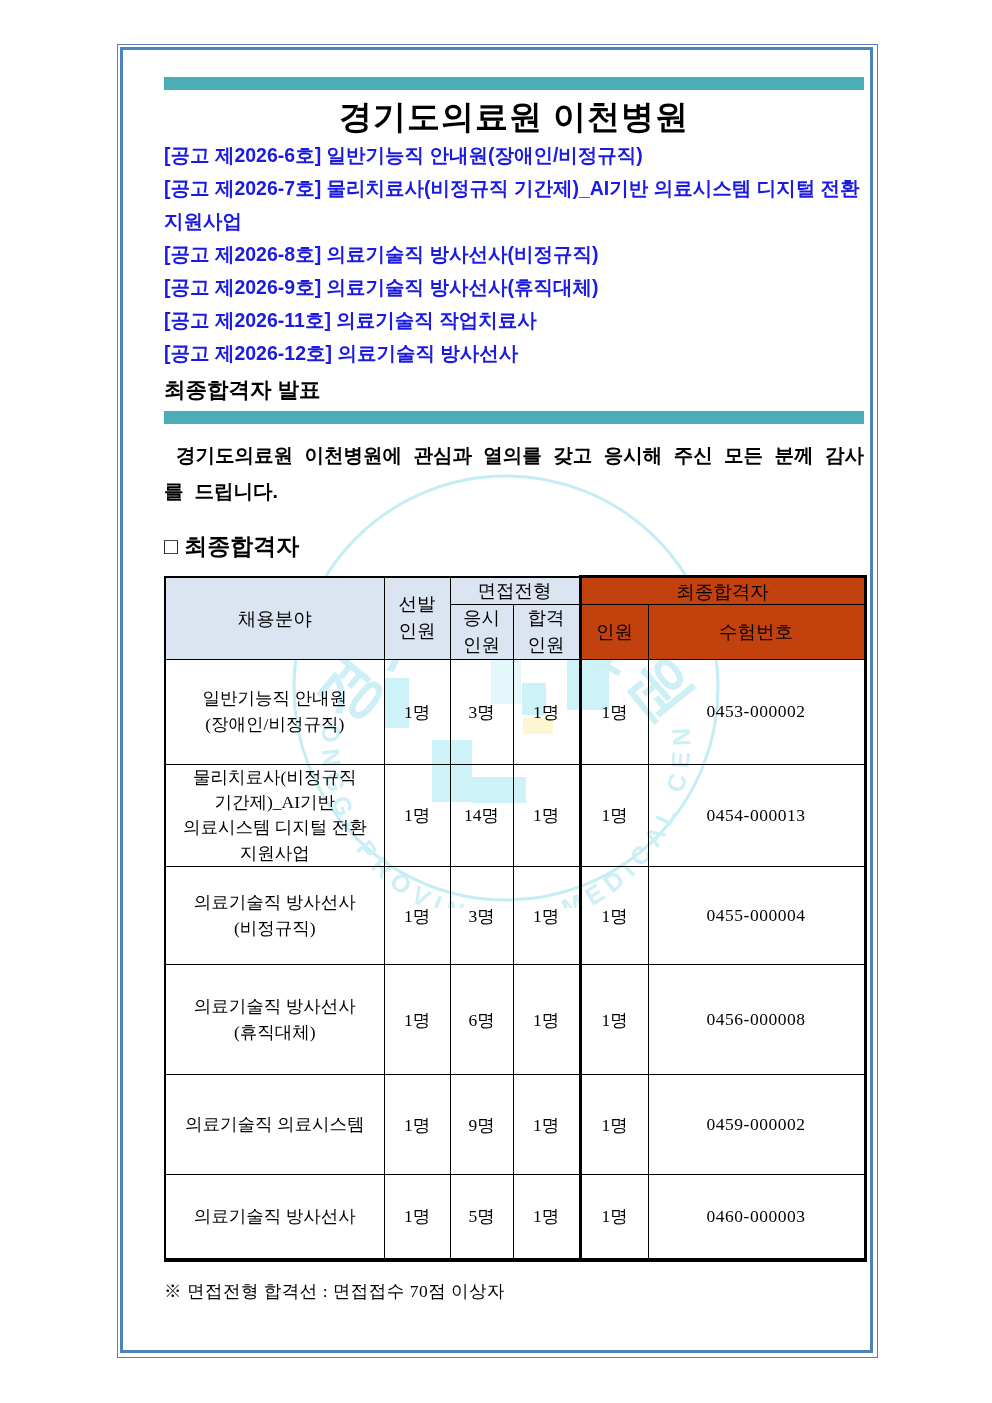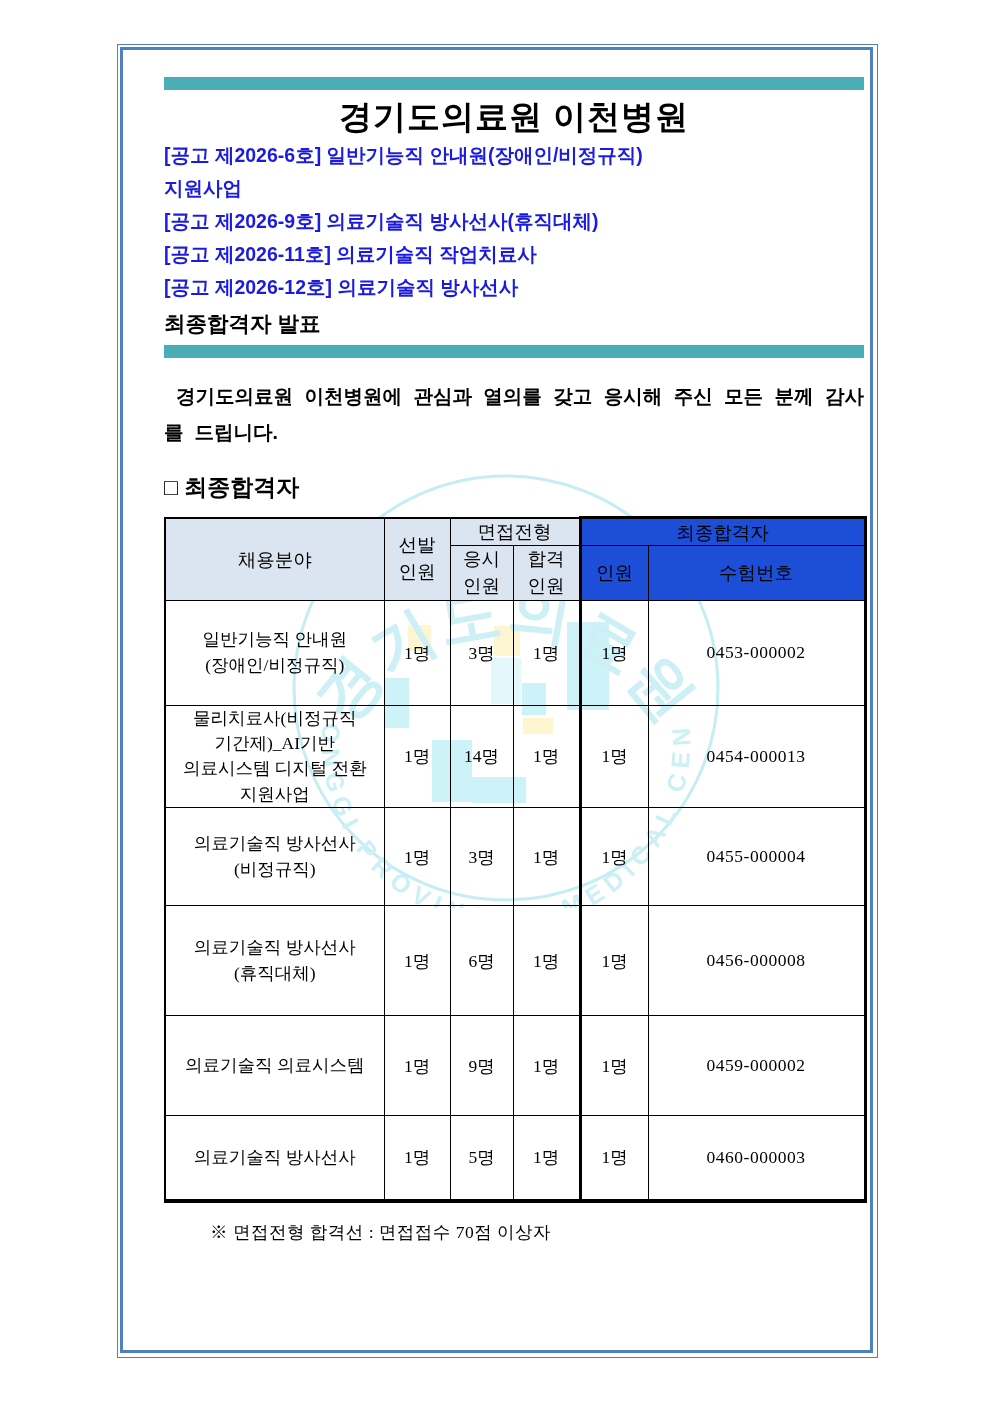--- a/index.html
+++ b/index.html
@@ -15,39 +15,39 @@
   
   .watermark{position:absolute;left:286px;top:468px;width:440px;height:440px;z-index:1;}
   
   .content{position:absolute;left:164px;top:77px;width:700px;z-index:2;}
   .divider{height:13px;background:#4badb5;}
   .doc-title{margin-top:5px;text-align:center;font-size:33px;font-weight:bold;
     line-height:44px;letter-spacing:1px;}
   .ann{ text-align:left;color:#1b1be0;font-weight:bold;font-size:19.5px;line-height:33px;}
   .final-heading{text-align:left;font-size:21.5px;font-weight:bold;line-height:37px;margin-top:2px;}
   .divider-b{margin-top:2px;}
-  .greeting{margin:20px 0 0 0;font-size:19.5px;font-weight:bold;line-height:36px;
+  .greeting{margin:13px 0 0 0;font-size:19.5px;font-weight:bold;line-height:36px;
     text-align:justify;word-spacing:5.5px;text-indent:12px;}
   .section-label{margin-top:22px;font-size:23px;font-weight:bold;}
   
   table.results{margin-top:13px;border-collapse:collapse;table-layout:fixed;width:700px;
     font-family:"Liberation Serif","DejaVu Serif",serif;}
   table.results{border:2px solid #000;border-bottom:4px solid #000;border-right:3px solid #000;}
   .results th,.results td{border:1px solid #000;text-align:center;vertical-align:middle;
     padding:0;font-weight:normal;}
   .results th{font-size:18.5px;}
   .results td{font-size:17.5px;}
   .bgBlue{background:#dbe5f1;}
-  .bgCream{background:#1d4ed8;}
+  .bgCream{background:#c2410c;}
   .thL{border-left:3px solid #000 !important;}
   .thT{border-top:3px solid #000 !important;}
   .ml{white-space:pre-line;line-height:1.45;}
   .exam{font-size:18px;letter-spacing:0.5px;}
   .footnote{margin-top:17px;font-family:"Liberation Serif","DejaVu Serif",serif;
-    font-size:17.5px;letter-spacing:0.5px;margin-left:46px;}
+    font-size:17.5px;letter-spacing:0.5px;}
 </style>
 </head>
 <body>
 
 <div class="frame-outer"></div>
 <div class="frame-inner"></div>
 
 <svg class="watermark" viewBox="0 0 440 440" aria-hidden="true">
   <circle cx="220" cy="220" r="212" fill="none" stroke="#c4edf4" stroke-width="3"></circle>
   <g>
@@ -74,21 +74,23 @@
 </svg>
 
 <div class="content">
 
   <div class="divider"></div>
 
   <div class="doc-title">경기도의료원 이천병원</div>
 
   <div>
     <div class="ann">[공고 제2026-6호] 일반기능직 안내원(장애인/비정규직)</div>
+    <div class="ann">[공고 제2026-7호] 물리치료사(비정규직 기간제)_AI기반 의료시스템 디지털 전환</div>
     <div class="ann">지원사업</div>
+    <div class="ann">[공고 제2026-8호] 의료기술직 방사선사(비정규직)</div>
     <div class="ann">[공고 제2026-9호] 의료기술직 방사선사(휴직대체)</div>
     <div class="ann">[공고 제2026-11호] 의료기술직 작업치료사</div>
     <div class="ann">[공고 제2026-12호] 의료기술직 방사선사</div>
   </div>
 
   <div class="final-heading">최종합격자 발표</div>
 
   <div class="divider divider-b"></div>
 
   <p class="greeting">경기도의료원 이천병원에 관심과 열의를 갖고 응시해 주신 모든 분께 감사를 드립니다.</p>

